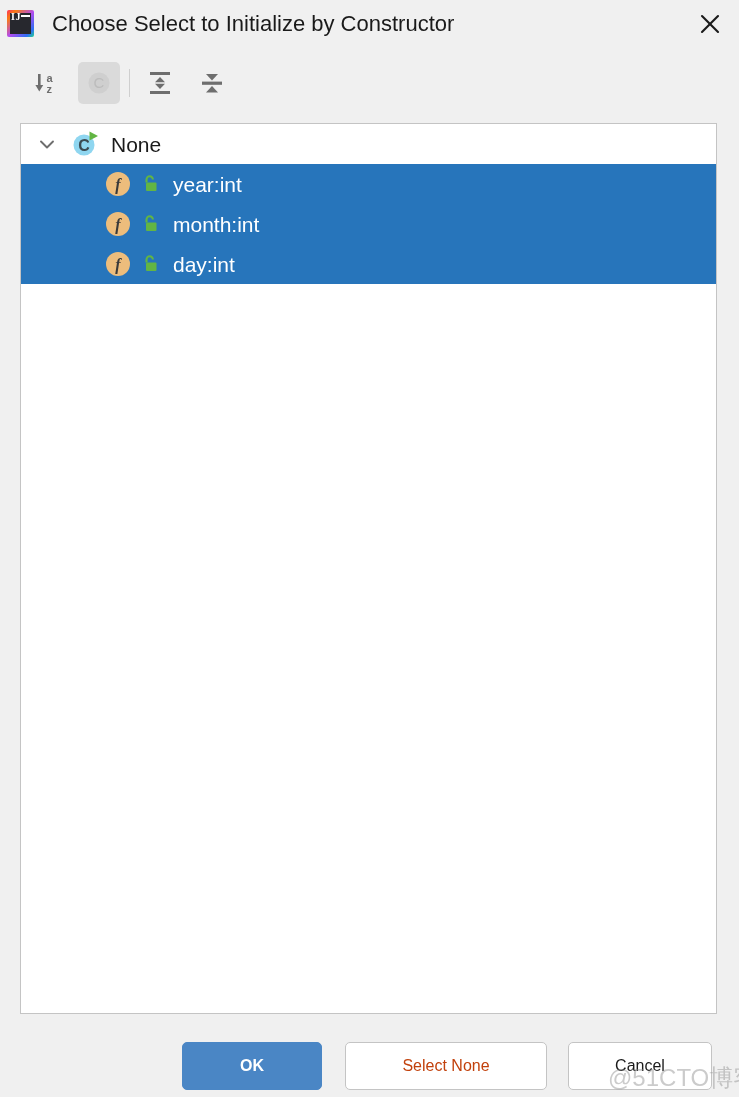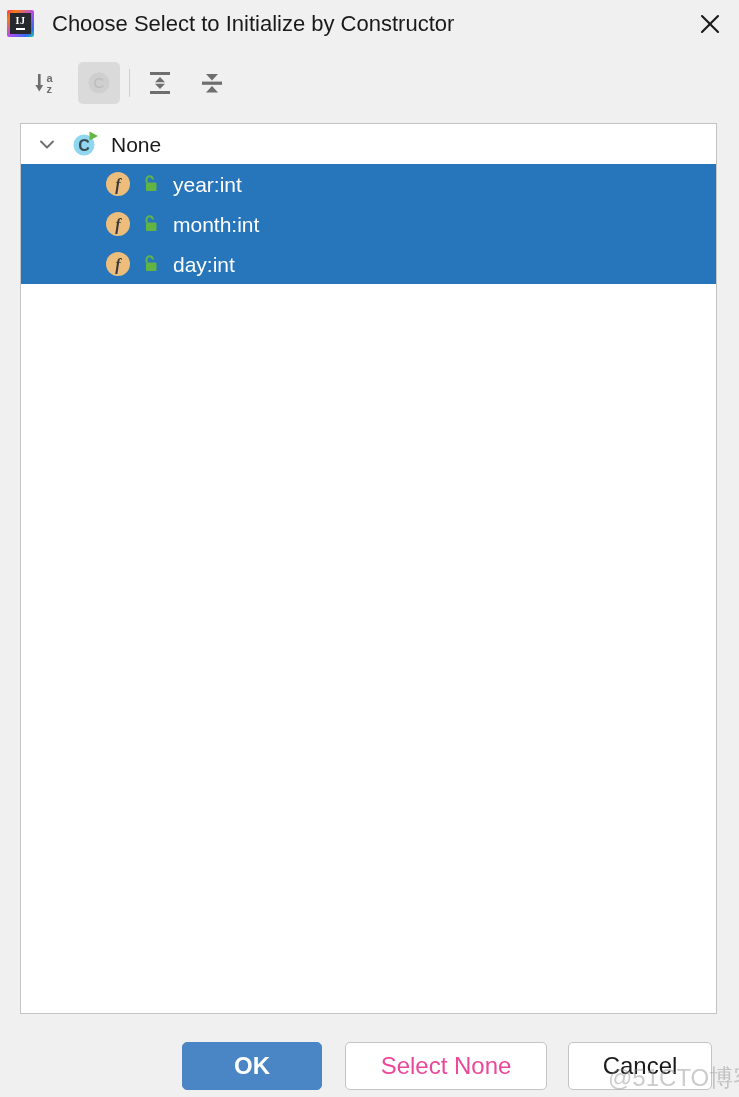--- a/index.html
+++ b/index.html
@@ -32,22 +32,21 @@
     width: 27px; height: 27px;
     border-radius: 2px;
     background: linear-gradient(135deg, #fe315d 0%, #f97a12 18%, #b24cf0 52%, #2d6ef5 84%, #21d789 100%);
     padding: 3px;
     box-sizing: border-box;
   }
   #app-logo .inner {
     width: 100%; height: 100%;
     background: #27282e;
     display: flex;
-    flex-direction: column;
-    align-items: center;
+    align-items: flex-start;
     justify-content: center;
     position: relative;
   }
   #app-logo .ij {
     color: #ffffff;
     font-family: "Liberation Serif", serif;
     font-size: 10px;
     font-weight: 700;
     line-height: 1;
     letter-spacing: 0.5px;
@@ -171,21 +170,21 @@
     left: 0;
     top: 1042px;
     width: 739px;
     height: 50px;
     display: flex;
     align-items: center;
   }
   .dlg-btn {
     height: 48px;
     border-radius: 5px;
-    font-size: 24px;
+    font-size: 16px;
     display: flex;
     align-items: center;
     justify-content: center;
     box-sizing: border-box;
     cursor: pointer;
     position: absolute;
     top: 0;
     font-family: "Liberation Sans", sans-serif;
   }
   #ok-button {
@@ -194,21 +193,21 @@
     background: #4a86c5;
     border: 1px solid #4a86c5;
     color: #ffffff;
     font-weight: 700;
   }
   #select-none-button {
     left: 345px;
     width: 202px;
     background: #ffffff;
     border: 1px solid #c4c4c4;
-    color: #ec4899;
+    color: #c2410c;
   }
   #cancel-button {
     left: 568px;
     width: 144px;
     background: #ffffff;
     border: 1px solid #c4c4c4;
     color: #1a1a1a;
   }
 
   

